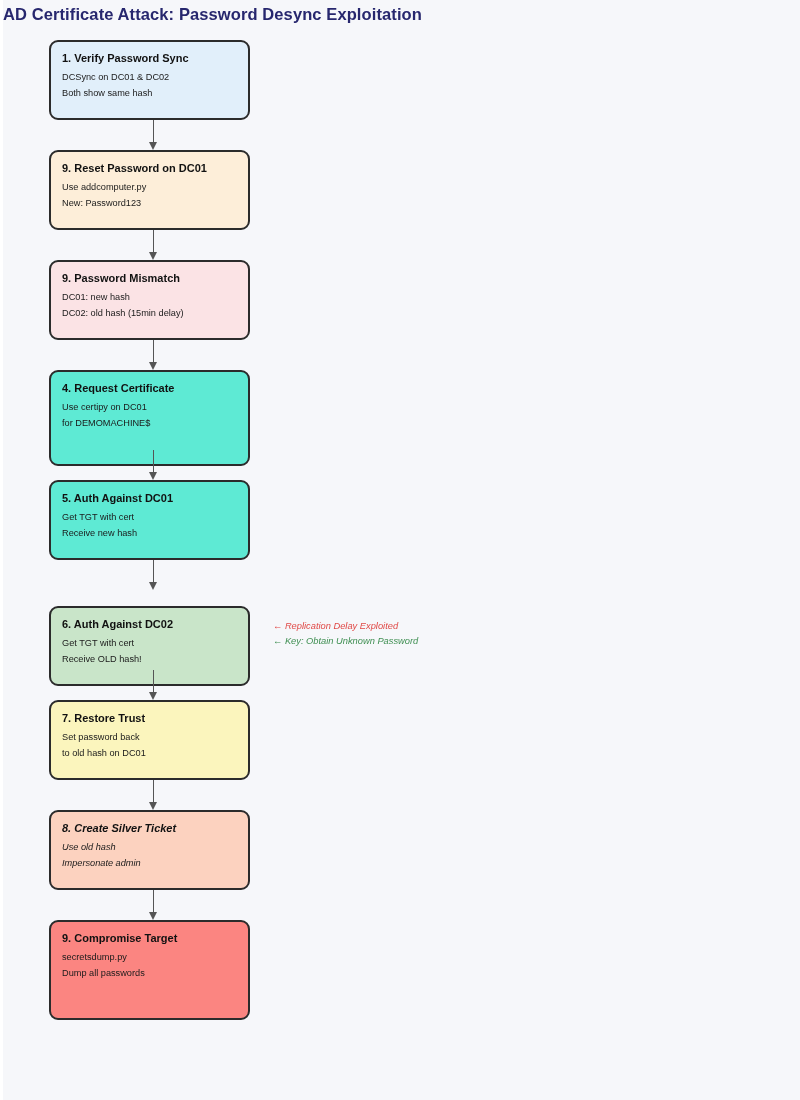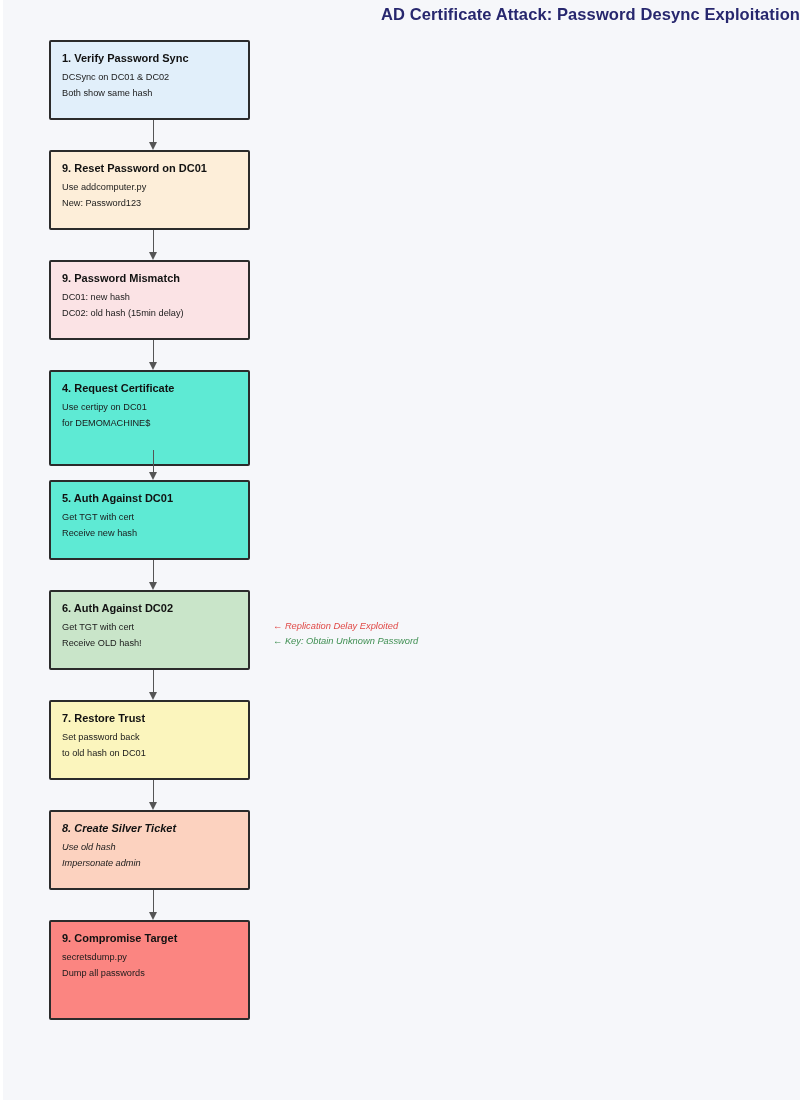--- a/index.html
+++ b/index.html
@@ -19,33 +19,33 @@
     top: 0px;
     width: 797px;
     height: 1100px;
     background: #f6f7fa;
   }
   #title {
     position: absolute;
     left: 0;
     top: 5px;
     width: 797px;
-    text-align: right;
+    text-align: left;
     font-size: 16.5px;
     font-weight: bold;
     color: #27276e;
     letter-spacing: 0.1px;
   }
   .node {
     position: absolute;
     left: 46px;
     width: 201px;
     box-sizing: border-box;
     border: 2.3px solid #2b2b2b;
-    border-radius: 2px;
+    border-radius: 9px;
     padding: 9px 29px 0 11px;
   }
   .node .n-title {
     font-size: 11px;
     font-weight: bold;
     color: #111111;
     line-height: 14px;
     margin: 0 0 5px 0;
     white-space: nowrap;
   }
@@ -108,21 +108,21 @@
       <div class="node" style="top: 370px; height: 96px; background: #5eead4; border-color: rgb(43, 43, 43);">
         <div class="n-title">4. Request Certificate</div>
         <div class="n-line">Use certipy on DC01</div>
         <div class="n-line">for DEMOMACHINE$</div>
       </div>
       <div class="node" style="top: 480px; height: 80px; background: #5eead4; border-color: rgb(43, 43, 43);">
         <div class="n-title">5. Auth Against DC01</div>
         <div class="n-line">Get TGT with cert</div>
         <div class="n-line">Receive new hash</div>
       </div>
-      <div class="node" style="top: 590px; height: 80px; background: rgb(201, 229, 201); border-color: rgb(43, 43, 43);">
+      <div class="node" style="top: 606px; height: 80px; background: rgb(201, 229, 201); border-color: rgb(43, 43, 43);">
         <div class="n-title">6. Auth Against DC02</div>
         <div class="n-line">Get TGT with cert</div>
         <div class="n-line">Receive OLD hash!</div>
       </div>
       <div class="node" style="top: 700px; height: 80px; background: rgb(251, 245, 189); border-color: rgb(43, 43, 43);">
         <div class="n-title">7. Restore Trust</div>
         <div class="n-line">Set password back</div>
         <div class="n-line">to old hash on DC01</div>
       </div>
       <div class="node" style="top: 810px; height: 80px; background: rgb(252, 210, 191); border-color: rgb(43, 43, 43); font-style: italic;">

